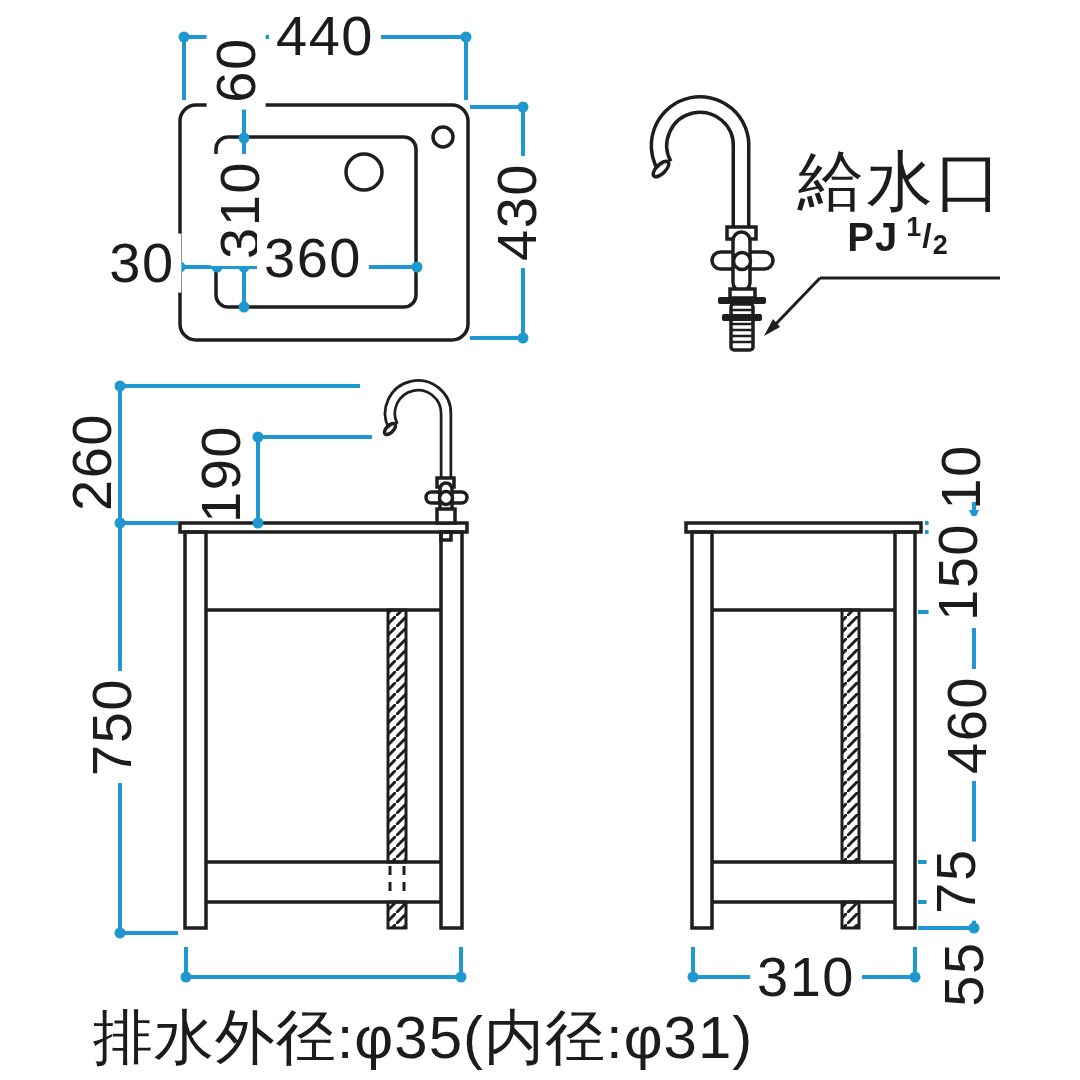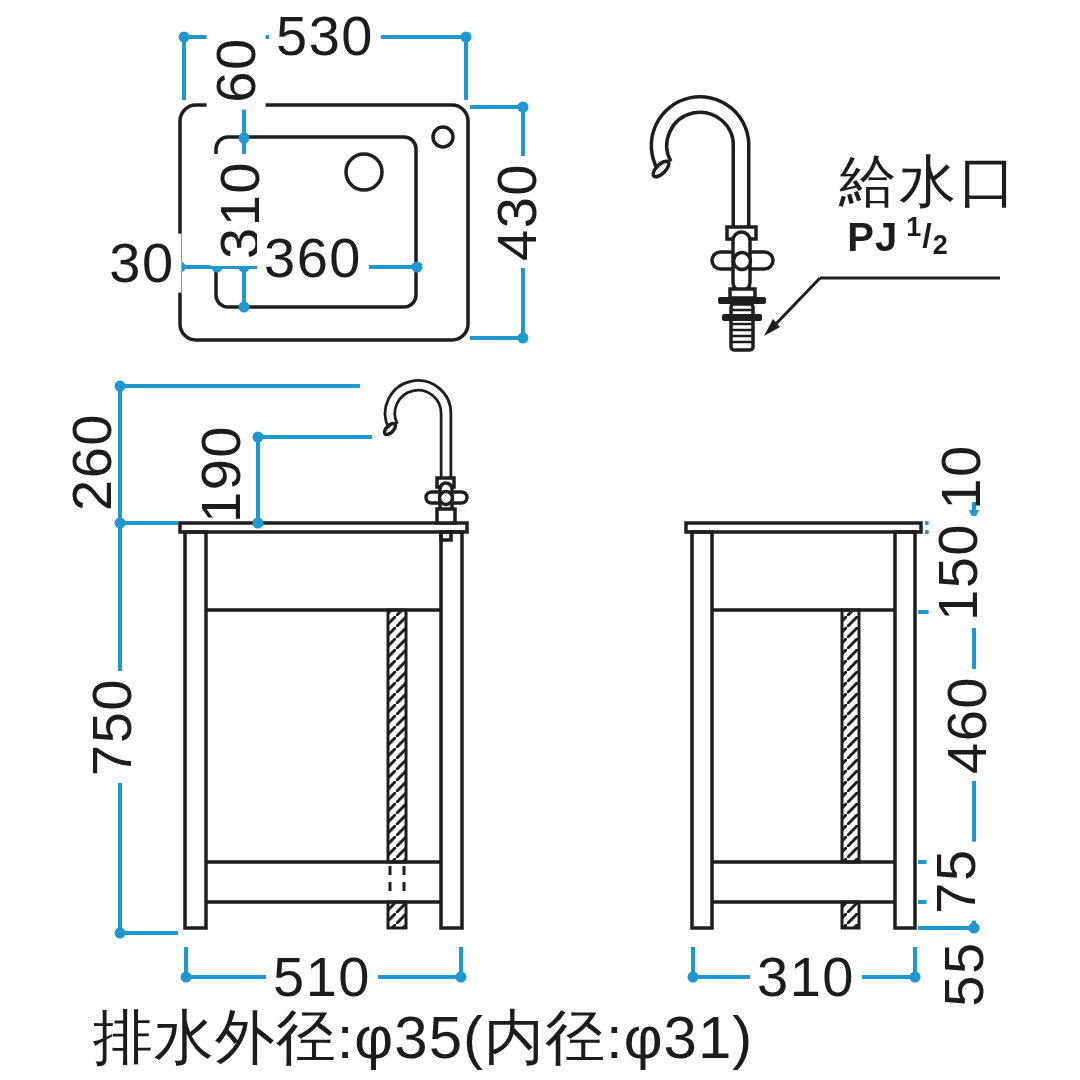--- a/index.html
+++ b/index.html
@@ -27,21 +27,21 @@
   .cd { fill:var(--dim,#1f97cf); stroke:none; }
 
   
   .lbl {
     position:absolute; color:#1c1c1c; white-space:nowrap; line-height:1.05;
     transform:translate(-50%,-50%);
   }
   .lbl.rot { transform:translate(-50%,-50%) rotate(-90deg); }
   .lbl.bg  { background:#ffffff; padding:0 7px; }
   .dimnum  { font-size:56px; letter-spacing:1.5px; }
-  .jp-title{ font-size:57px; letter-spacing:3px;margin-left:28px; }
+  .jp-title{ font-size:66px; letter-spacing:3px; }
   .note    { font-size:60px; letter-spacing:1px; }
   .pj      { font-size:40px; letter-spacing:1px;font-weight:bold; }
   .pj .num { font-size:27px; vertical-align:15px; margin-left:8px; }
   .pj .sl  { font-size:34px; vertical-align:4px; }
   .pj .den { font-size:27px; vertical-align:-3px; }
 </style>
 </head>
 <body>
 
 <div id="stage">
@@ -177,36 +177,35 @@
         <circle cx="974" cy="928" r="5.5" class="cd"></circle>
         <line x1="693" y1="947" x2="693" y2="982" class="c"></line>
         <line x1="915" y1="947" x2="915" y2="982" class="c"></line>
         <line x1="693" y1="977" x2="915" y2="977" class="c"></line>
         <circle cx="693" cy="977" r="5.5" class="cd"></circle>
         <circle cx="915" cy="977" r="5.5" class="cd"></circle>
       </g>
     </g>
   </svg>
 
-  <div class="lbl dimnum bg" style="left:325px;top:36px">530</div>
+  <div class="lbl dimnum bg" style="left:325px;top:36px">440</div>
   <div class="lbl dimnum rot bg" style="left:236px;top:70px">60</div>
   <div class="lbl dimnum rot bg" style="left:517px;top:212px">430</div>
   <div class="lbl dimnum rot bg" style="left:240px;top:210px">310</div>
   <div class="lbl dimnum bg" style="left:313px;top:258px">360</div>
   <div class="lbl dimnum bg" style="left:142px;top:263px">30</div>
 
   <div class="lbl jp-title" style="left:901px;top:182px">給水口</div>
   <div class="lbl pj" style="left:898px;top:236px">
     <span>PJ</span><span class="num">1</span><span class="sl">/</span><span class="den">2</span>
   </div>
 
   <div class="lbl dimnum rot" style="left:92px;top:462px">260</div>
   <div class="lbl dimnum rot" style="left:221px;top:474px">190</div>
   <div class="lbl dimnum rot bg" style="left:112px;top:727px">750</div>
-  <div class="lbl dimnum bg" style="left:322px;top:977px">510</div>
 
   <div class="lbl dimnum rot" style="left:961px;top:477px">10</div>
   <div class="lbl dimnum rot bg" style="left:958px;top:572px">150</div>
   <div class="lbl dimnum rot bg" style="left:967px;top:725px">460</div>
   <div class="lbl dimnum rot bg" style="left:956px;top:881px">75</div>
   <div class="lbl dimnum rot" style="left:964px;top:974px">55</div>
   <div class="lbl dimnum bg" style="left:806px;top:977px">310</div>
 
   <div class="lbl note" style="left:423px;top:1037px">排水外径:φ35(内径:φ31)</div>
 </div>

